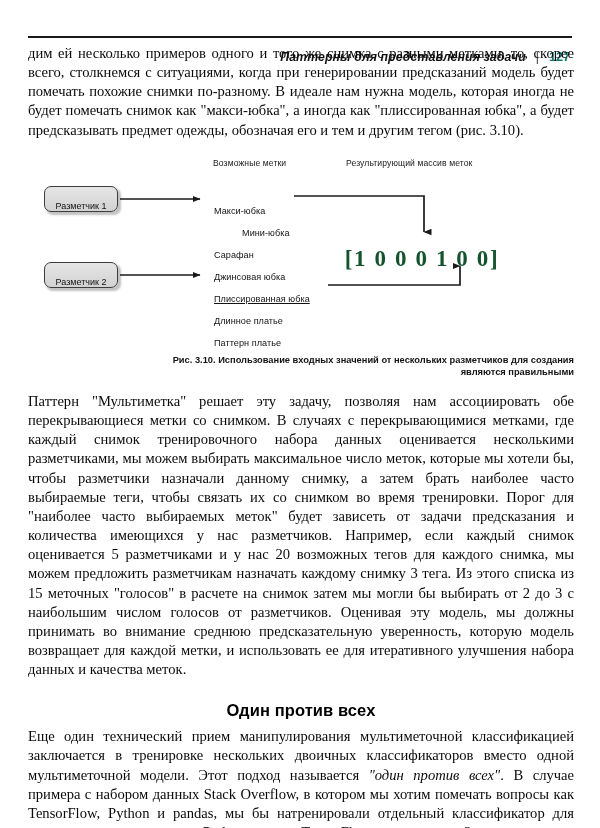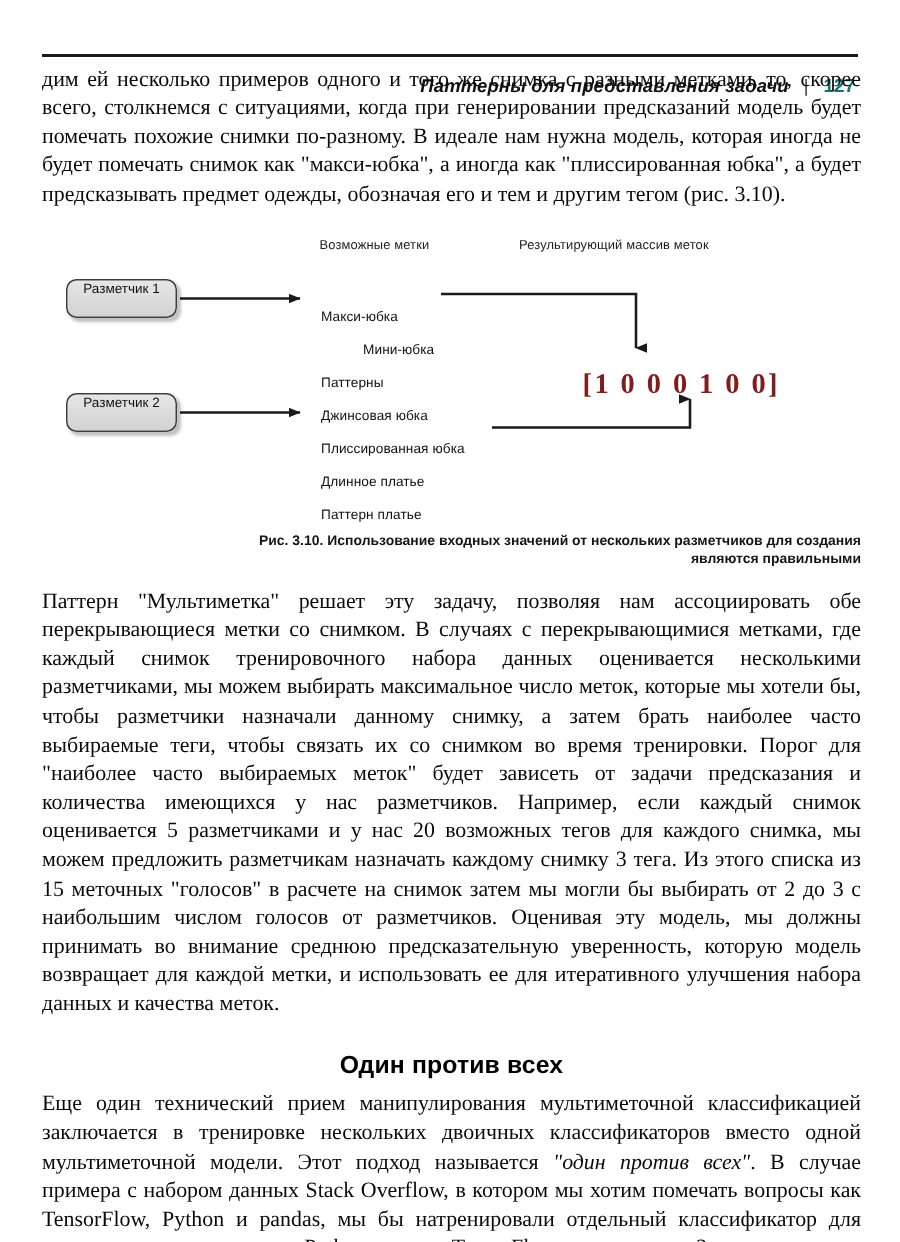--- a/index.html
+++ b/index.html
@@ -115,21 +115,21 @@
 
   .marker-box {
     position: absolute;
     width: 74px;
     height: 26px;
     border: 1.6px solid #3d3d3d;
     border-radius: 7px;
     background: linear-gradient(#e6e6e6, #d2d2d2);
     box-shadow: 2.5px 2.5px 2px rgba(120,120,120,0.45);
     display: flex;
-    align-items: flex-start;
+    align-items: flex-end;
     justify-content: center;
     font-family: "Liberation Sans", sans-serif;
     font-size: 9px;
     color: #121212;
     box-sizing: border-box;
   }
   .marker-box.m1 { left: 16px; top: 32px; }
   .marker-box.m2 { left: 16px; top: 108px; }
 
   .label {
@@ -139,35 +139,35 @@
     font-size: 9.1px;
     color: #131313;
     white-space: nowrap;
     letter-spacing: 0.05px;
     margin-top: 12px;
   }
   .label.l0 { top: 40px; }
   .label.l1 { top: 62px; padding-left: 28px; }
   .label.l2 { top: 84px; }
   .label.l3 { top: 106px; }
-  .label.l4 { top: 128px; }
+  .label.l4 { top: 128px; text-decoration: underline; }
   .label.l5 { top: 150px; }
   .label.l6 { top: 172px; }
 
   .array {
     position: absolute;
     left: 296px;
     top: 92px;
     width: 196px;
-    text-align: right;
+    text-align: center;
     font-family: "Liberation Serif", serif;
     font-weight: bold;
-    font-size: 19px;
+    font-size: 23px;
     letter-spacing: 1.6px;
-    color: #7f1d1d;
+    color: #14532d;
     white-space: nowrap;
   }
 
   
   .caption {
     margin-top: 4px;
     width: 546px;
     text-align: right;
     font-family: "Liberation Sans", sans-serif;
     font-weight: bold;
@@ -214,21 +214,21 @@
 
         <div class="marker-box m1">
           <span>Разметчик 1</span>
         </div>
         <div class="marker-box m2">
           <span>Разметчик 2</span>
         </div>
 
         <div class="label l0">Макси-юбка</div>
         <div class="label l1">Мини-юбка</div>
-        <div class="label l2">Паттерны</div>
+        <div class="label l2">Сарафан</div>
         <div class="label l3">Джинсовая юбка</div>
         <div class="label l4">Плиссированная юбка</div>
         <div class="label l5">Длинное платье</div>
         <div class="label l6">Паттерн платье</div>
 
         <svg width="546" height="196" style="position:absolute;left:0;top:0;">
           <defs>
             <marker id="ah-right" markerWidth="9" markerHeight="9" refX="7.5" refY="3.2" orient="auto" markerUnits="userSpaceOnUse">
               <path d="M0,0 L8,3.2 L0,6.4 z" fill="#1a1a1a"></path>
             </marker>

